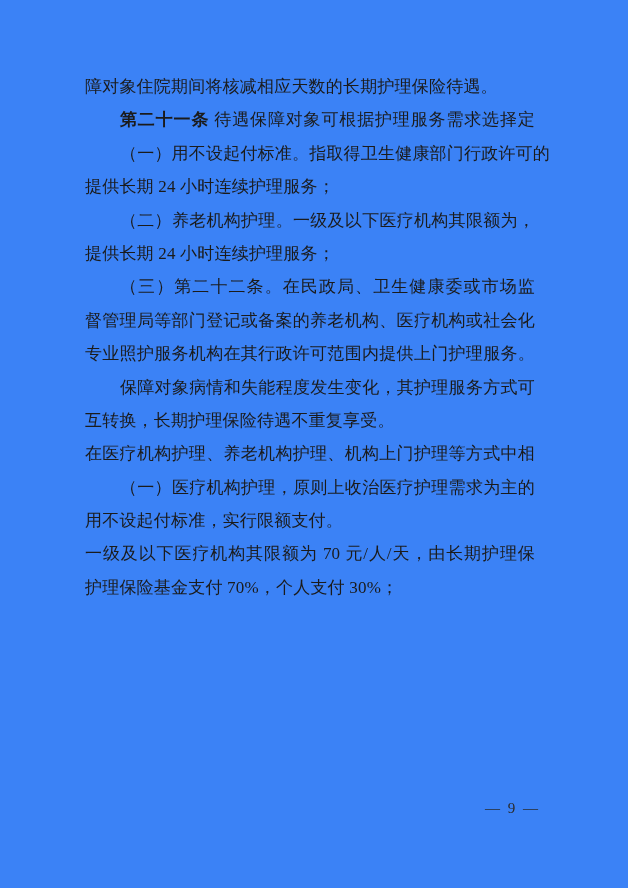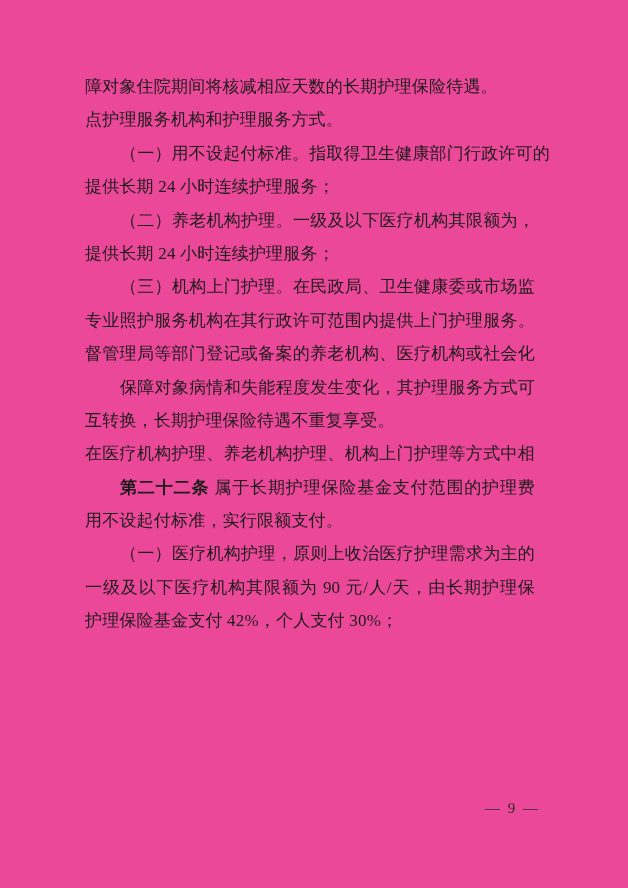--- a/index.html
+++ b/index.html
@@ -1,20 +1,20 @@
 <!DOCTYPE html>
 <html><head>
 <meta charset="utf-8">
 <style>
   html, body { margin: 0; padding: 0; background: #ffffff; }
   .page {
     position: relative;
     width: 628px;
     height: 888px;
-    background: #ec4899;
+    background: #3b82f6;
     overflow: hidden;
     font-family: "Liberation Serif", "DejaVu Serif", serif;
     color: #1b1b1b;
   }
   .doc-body {
     position: absolute;
     left: 85px;
     top: 70px;
     width: 450px;
   }
@@ -43,31 +43,30 @@
     letter-spacing: 2px;
     color: #2a2a2a;
   }
 </style>
 </head>
 <body>
 
 <div class="page">
   <div class="doc-body" id="doc-body">
       <div class="line">障对象住院期间将核减相应天数的长期护理保险待遇。</div>
-      <div class="line">点护理服务机构和护理服务方式。</div>
+      <div class="line indent justify"><b>第二十一条</b> 待遇保障对象可根据护理服务需求选择定</div>
       <div class="line indent justify">（一）用不设起付标准。指取得卫生健康部门行政许可的</div>
       <div class="line">提供长期 24 小时连续护理服务；</div>
       <div class="line indent justify">（二）养老机构护理。一级及以下医疗机构其限额为，</div>
       <div class="line">提供长期 24 小时连续护理服务；</div>
-      <div class="line indent justify">（三）机构上门护理。在民政局、卫生健康委或市场监</div>
+      <div class="line indent justify">（三）第二十二条。在民政局、卫生健康委或市场监</div>
+      <div class="line justify">督管理局等部门登记或备案的养老机构、医疗机构或社会化</div>
       <div class="line justify">专业照护服务机构在其行政许可范围内提供上门护理服务。</div>
-      <div class="line justify">督管理局等部门登记或备案的养老机构、医疗机构或社会化</div>
       <div class="line indent justify">保障对象病情和失能程度发生变化，其护理服务方式可</div>
       <div class="line">互转换，长期护理保险待遇不重复享受。</div>
       <div class="line justify">在医疗机构护理、养老机构护理、机构上门护理等方式中相</div>
-      <div class="line indent justify"><b>第二十二条</b> 属于长期护理保险基金支付范围的护理费</div>
+      <div class="line indent justify">（一）医疗机构护理，原则上收治医疗护理需求为主的</div>
       <div class="line">用不设起付标准，实行限额支付。</div>
-      <div class="line indent justify">（一）医疗机构护理，原则上收治医疗护理需求为主的</div>
-      <div class="line justify">一级及以下医疗机构其限额为 90 元/人/天，由长期护理保</div>
-      <div class="line">护理保险基金支付 42%，个人支付 30%；</div>
+      <div class="line justify">一级及以下医疗机构其限额为 70 元/人/天，由长期护理保</div>
+      <div class="line">护理保险基金支付 70%，个人支付 30%；</div>
     </div>
   <div class="footer">— 9 —</div>
 </div>
 
 </body></html>

